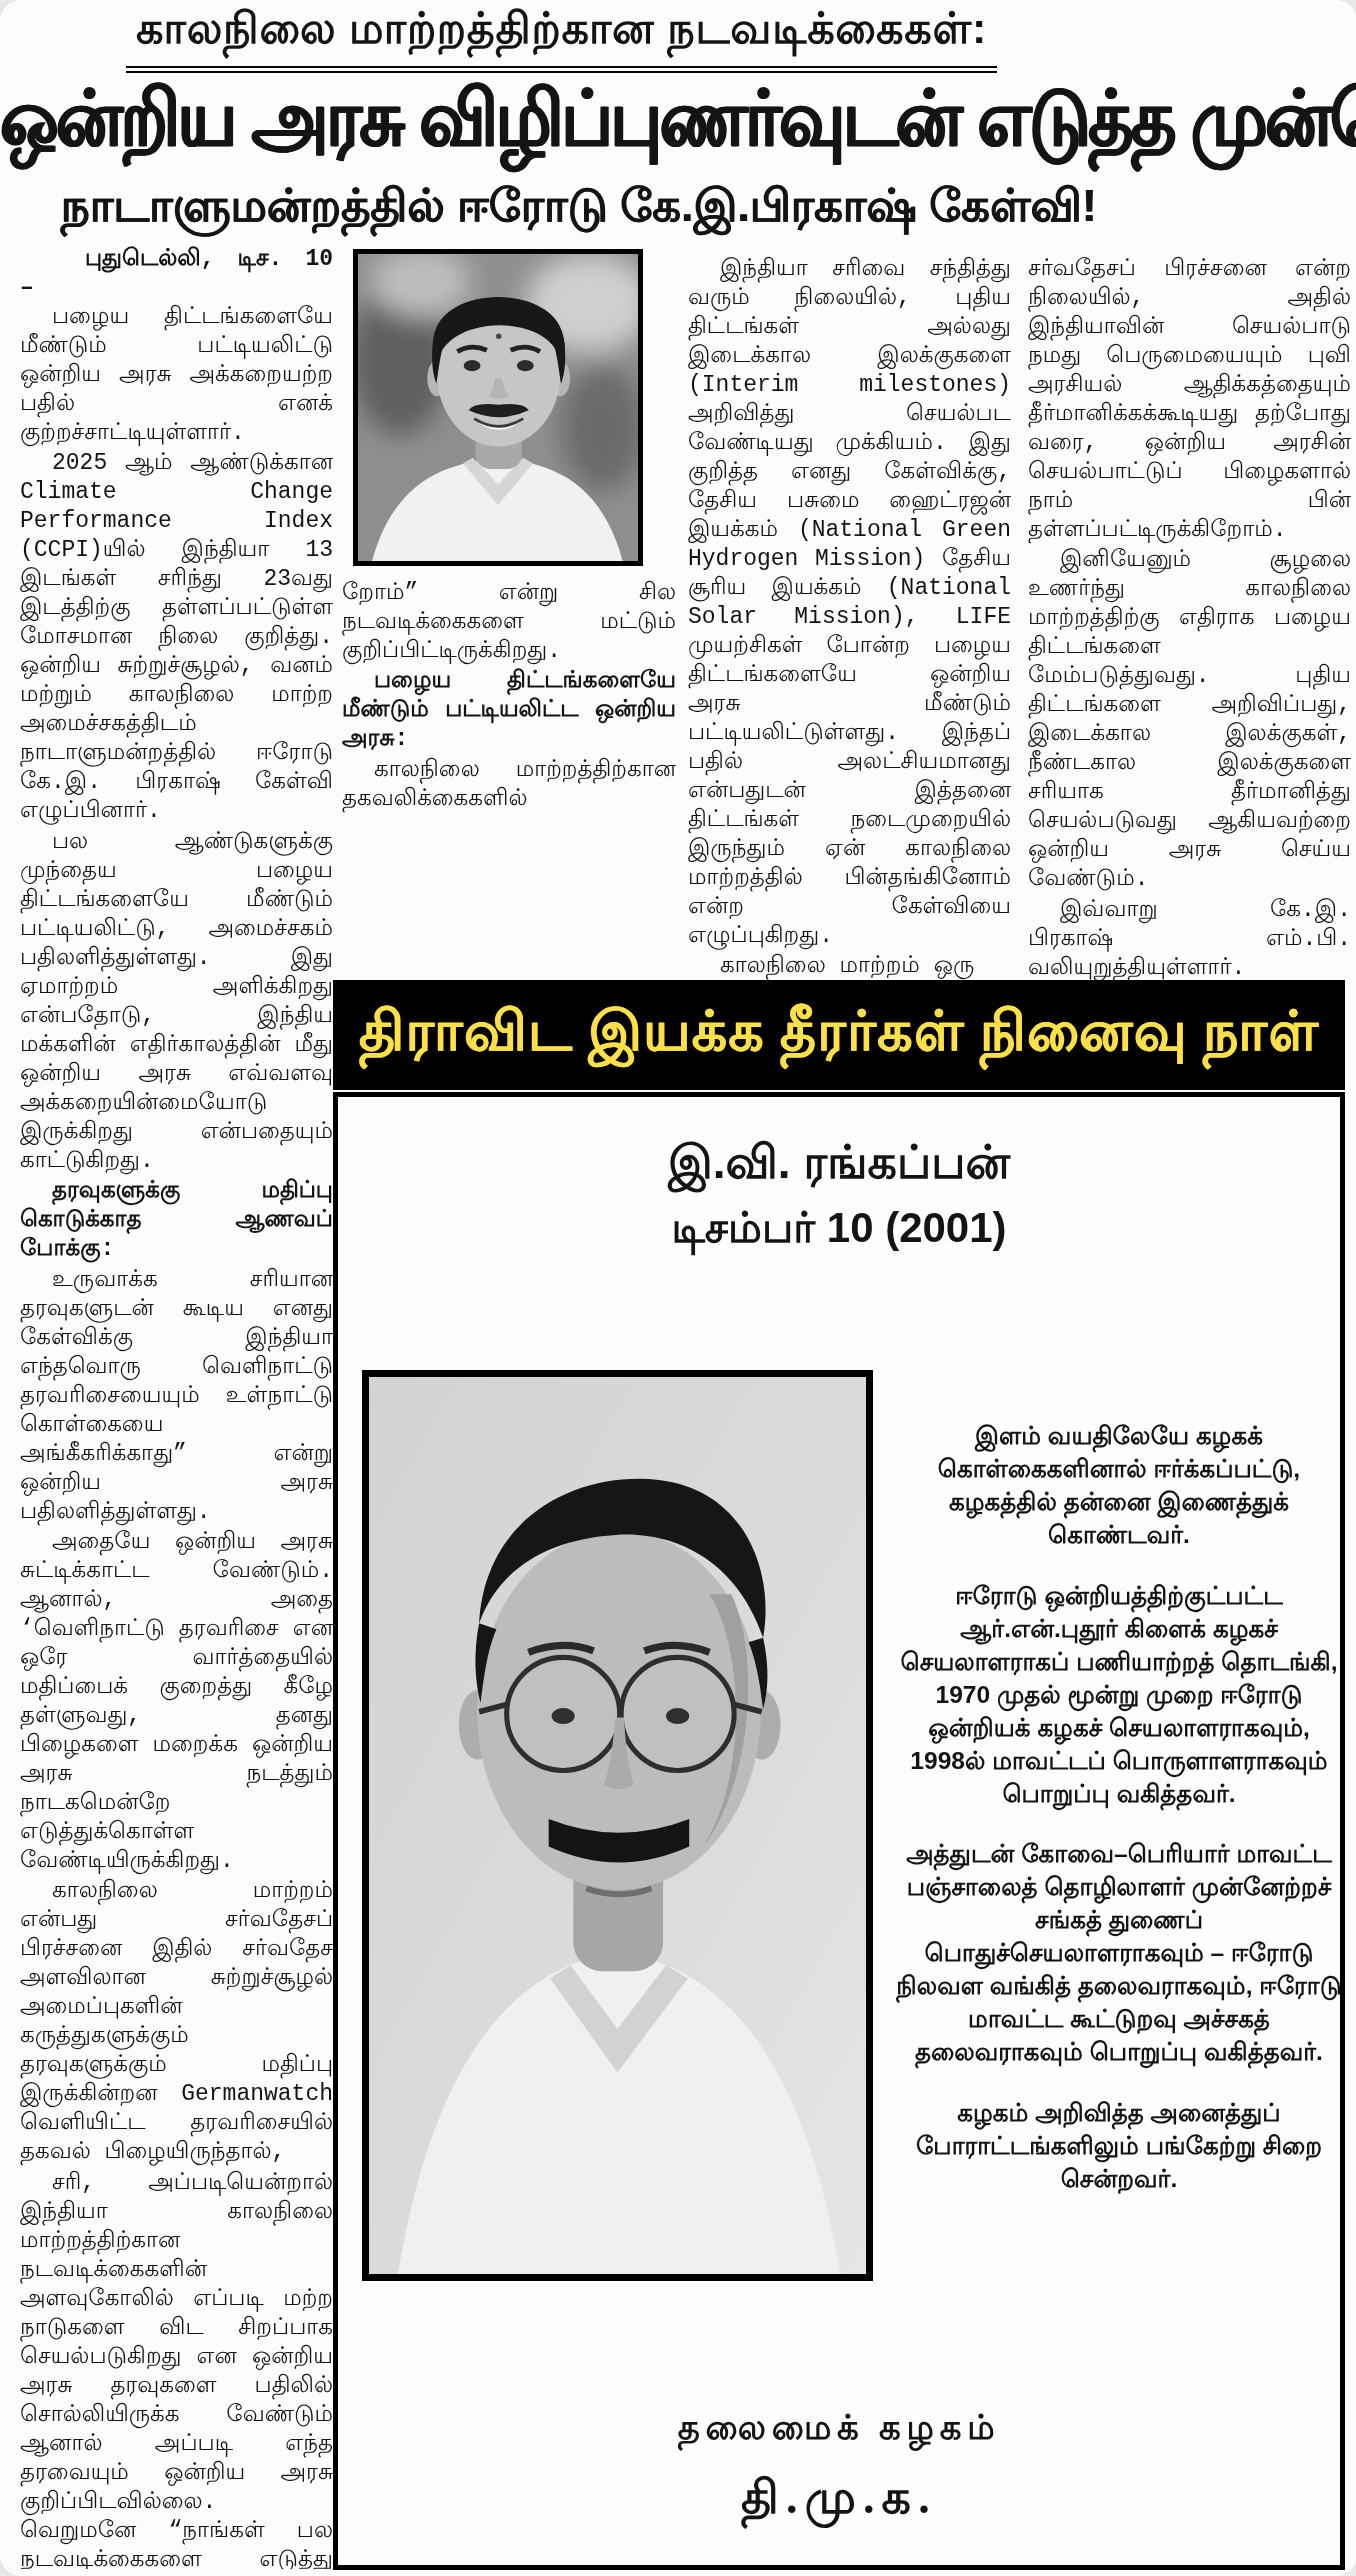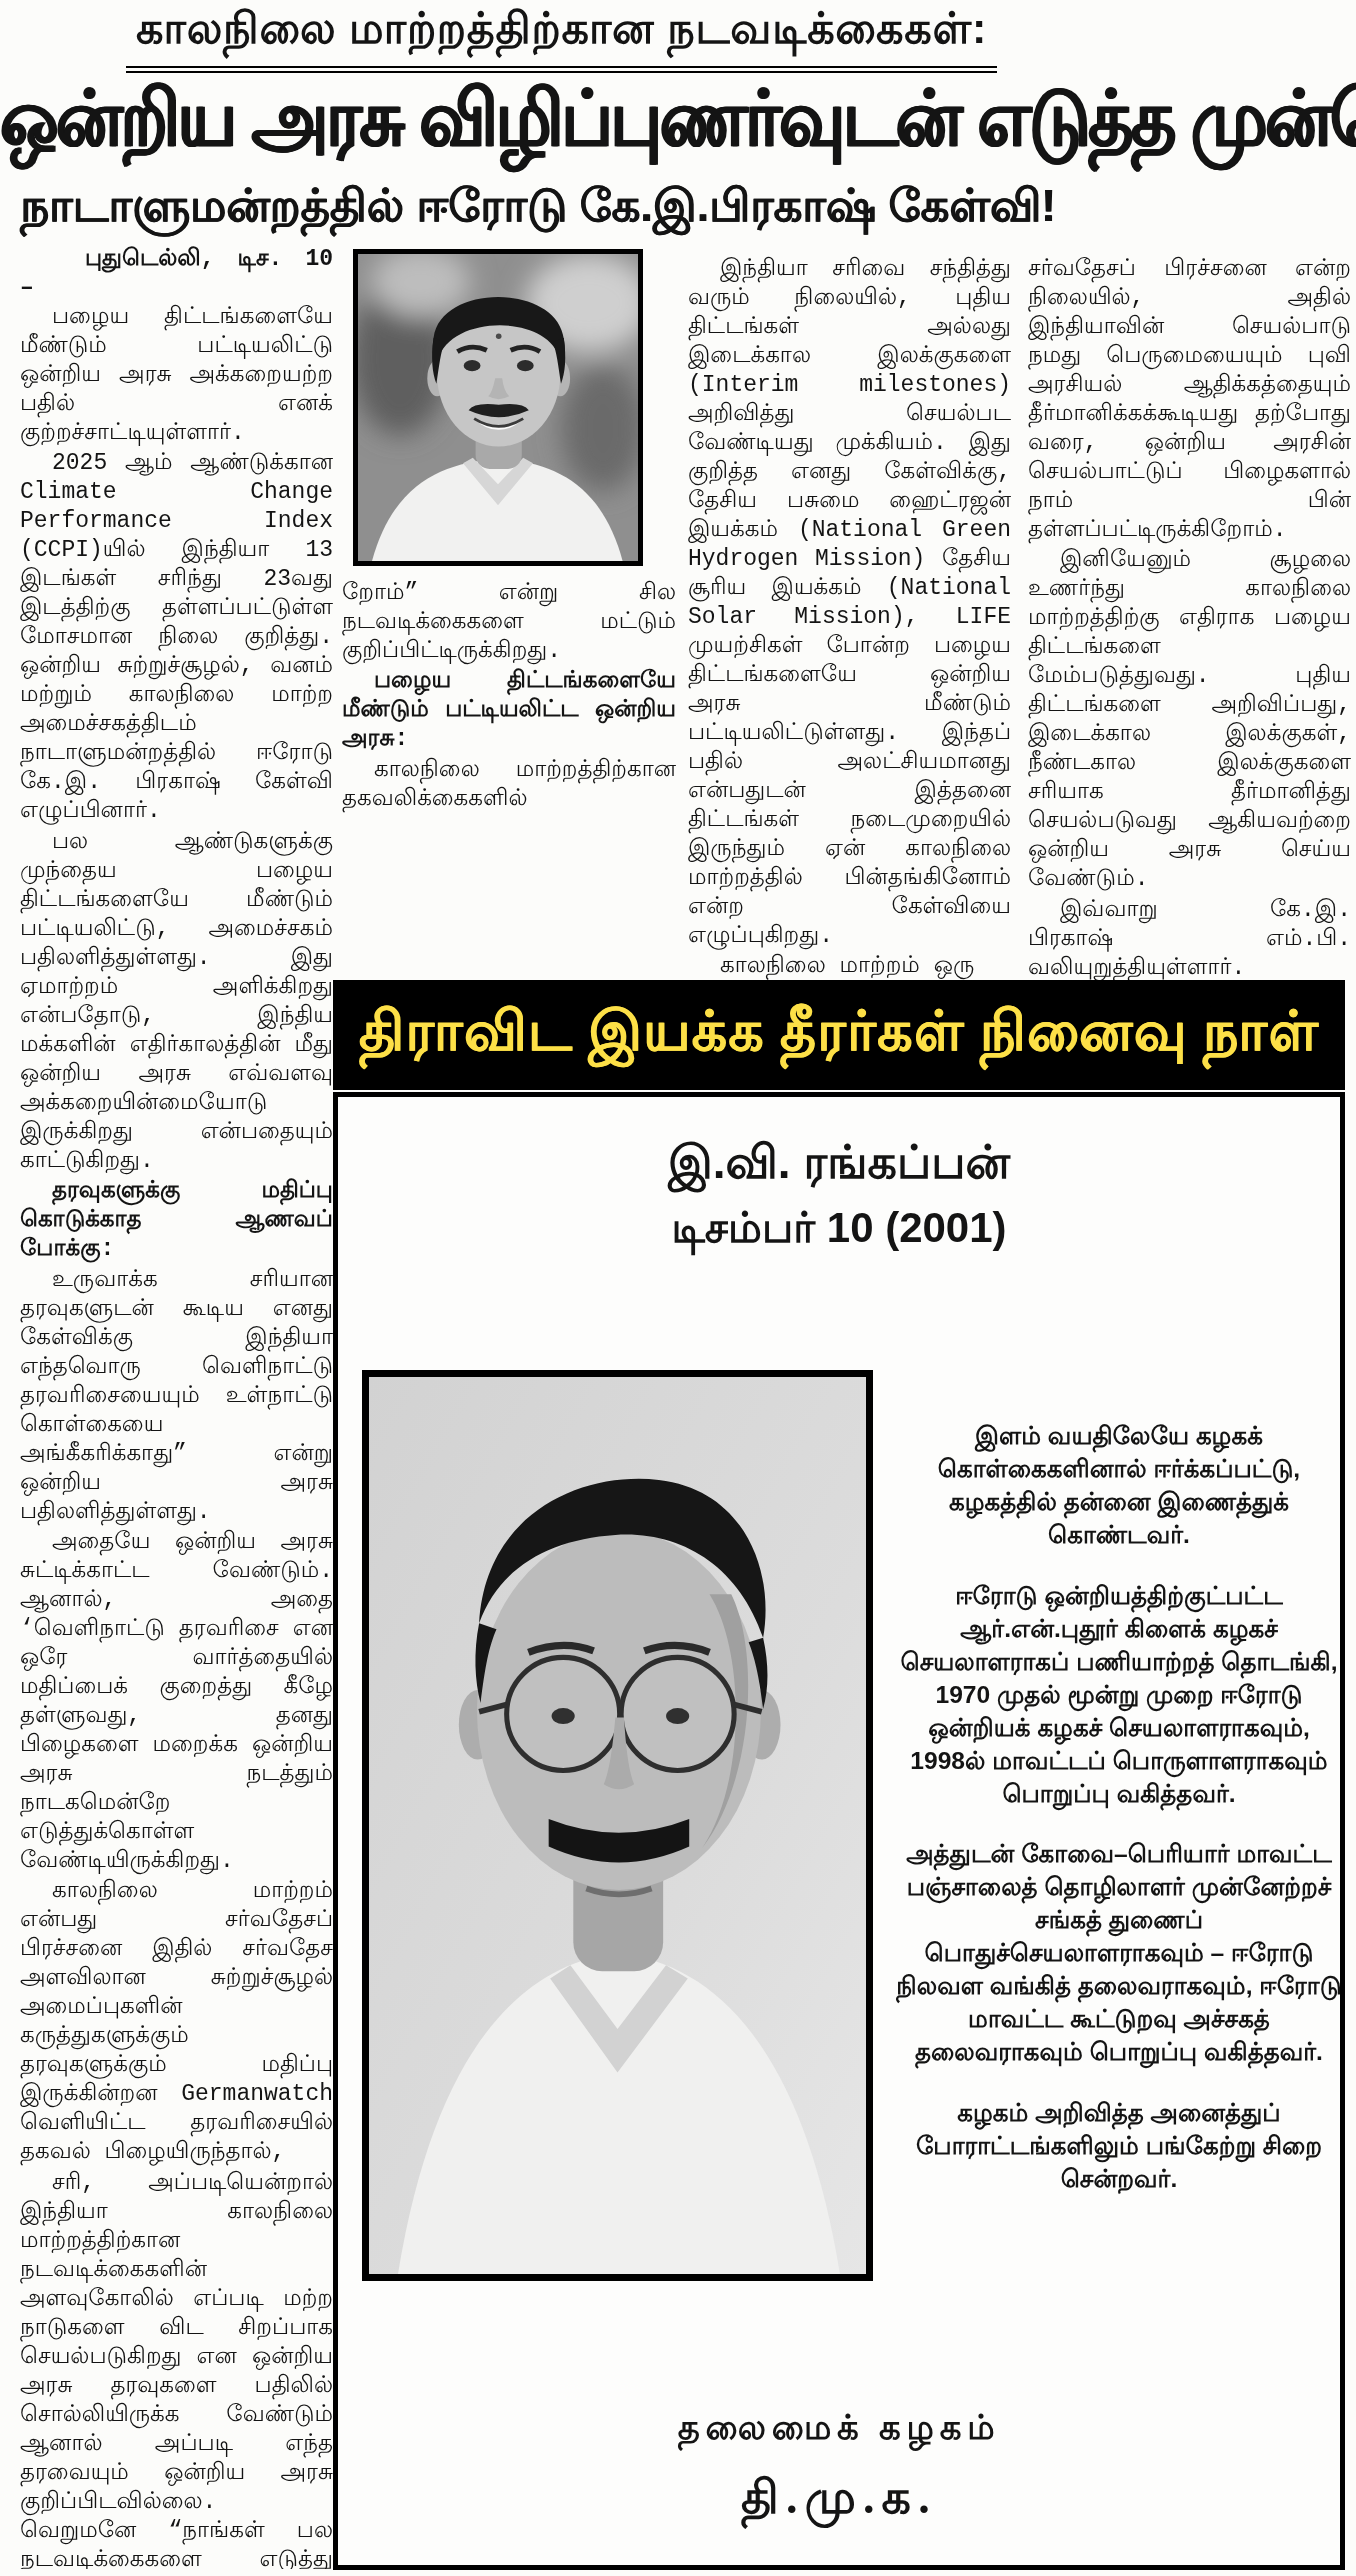--- a/index.html
+++ b/index.html
@@ -1,28 +1,28 @@
 <!DOCTYPE html>
 <html style="font-size:11.6px"><head>
 <meta charset="utf-8">
 <style>
   html,body{margin:0;padding:0;background:#e8e8e6;}
   #page{position:relative;width:1357px;height:2576px;margin:0 auto;background:#fcfcfa;overflow:hidden;
-        font-family:"Liberation Serif",serif;color:#141414;}
+        font-family:"Liberation Serif",serif;color:#141414;border-radius:21px;}
   [data-name]{box-sizing:border-box;}
 
   
   .kicker-wrap{position:absolute;top:4.3px;left:80px;width:963px;text-align:center;}
   .kicker{display:inline-block;font-family:"Liberation Sans",sans-serif;font-weight:bold;
           font-size:43px;letter-spacing:0.7px;padding:0 10px 7.2px 10px;border-bottom:7.2px double #000;}
   .headline{position:absolute;top:74px;left:0;width:1357px;text-align:center;white-space:nowrap;
             font-family:"Liberation Sans",sans-serif;font-weight:bold;font-size:69px;letter-spacing:-2.2px;
             transform:scaleY(1.12);transform-origin:top center;
             text-shadow:1.4px 0 0 currentColor,-0.7px 0 0 currentColor;}
-  .subheadline{position:absolute;top:180px;left:0;width:1137px;text-align:left;
+  .subheadline{position:absolute;top:180px;left:0;width:1137px;text-align:center;
             font-family:"Liberation Sans",sans-serif;font-weight:bold;font-size:45px;letter-spacing:0;
             text-shadow:0.7px 0 0 currentColor;padding-left:20px;}
 
   
   .col{position:absolute;overflow:hidden;text-align:justify;font-size:23px;line-height:29px;font-family:Liberation Mono, monospace;}
   .col p{margin:0 0 1.4px 0;text-indent:32px;}
   .col p.lead{font-weight:bold;}
   .col p.dateline{font-weight:bold;text-indent:65px;margin-bottom:0;}
   .col p.subhead{font-weight:bold;}
   #col1{left:20px;top:245px;width:313px;height:2324px;}

